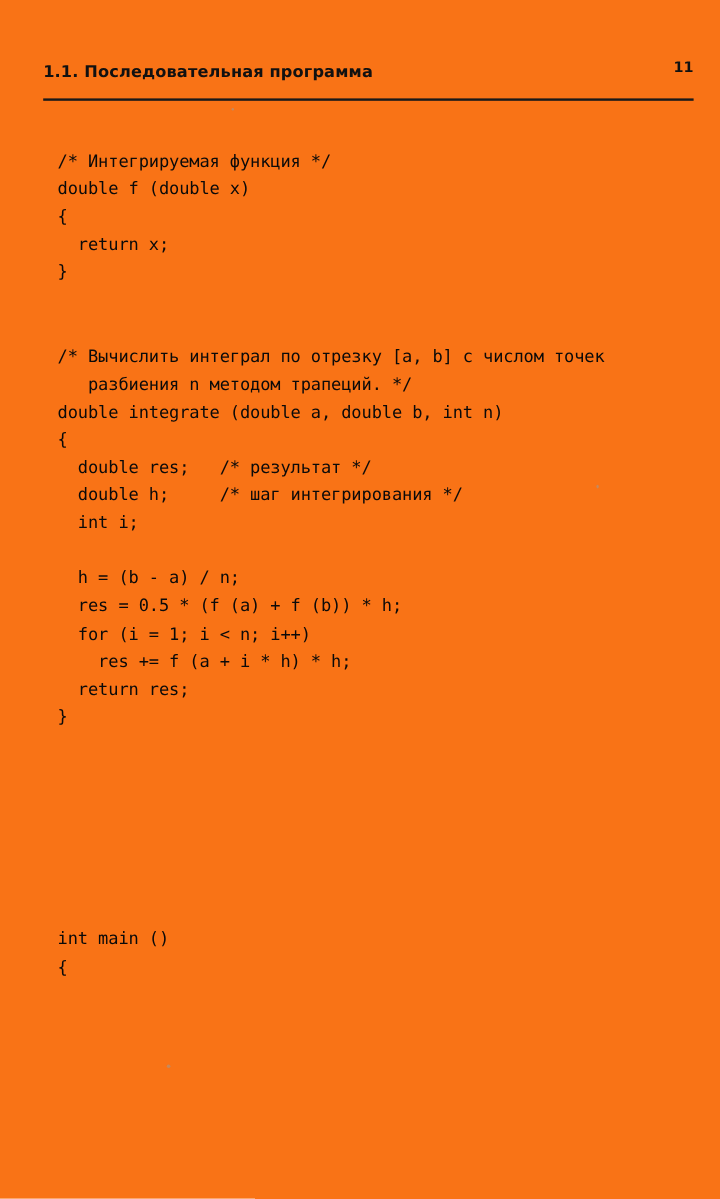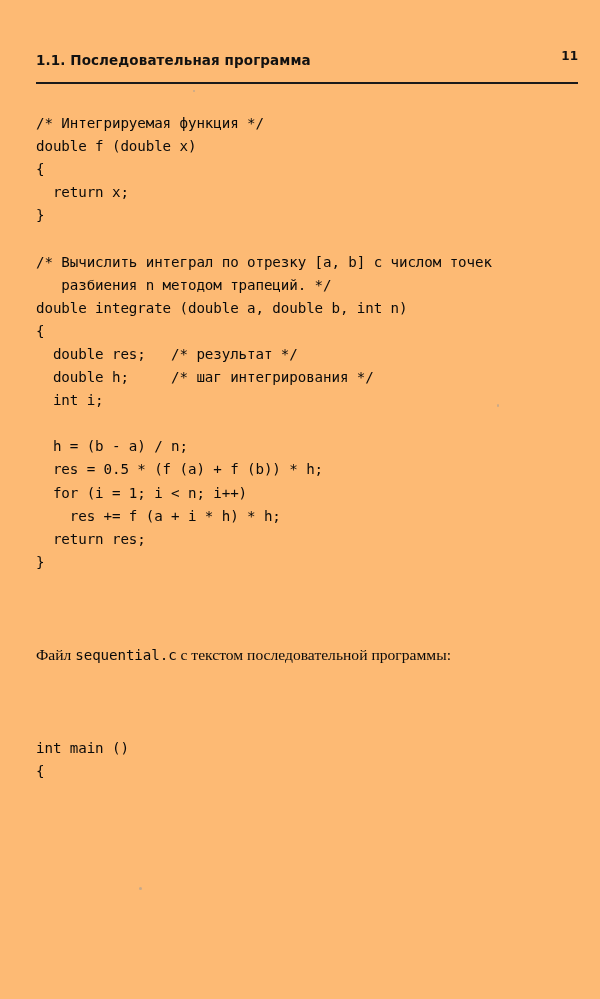--- a/index.html
+++ b/index.html
@@ -17,21 +17,21 @@
     color: #000000;
     -webkit-font-smoothing: antialiased;
   }
 
   .page {
     position: absolute;
     left: 0;
     top: 0;
     width: 600px;
     height: 999px;
-    background: #fdba74;
+    background: #f97316;
   }
 
   
   .runhead {
     position: absolute;
     left: 36px;
     top: 52px;
     width: 542px;
     height: 30px;
   }
@@ -66,21 +66,21 @@
 
   
   .content {
     position: absolute;
     left: 36px;
     top: 112px;
     width: 548px;
   }
 
   pre.code {
-    margin: 0;
+    margin: 12px;
     padding: 0;
     font-family: "DejaVu Sans Mono", "Liberation Mono", monospace;
     font-size: 14.2px;
     line-height: 23.1px;
     letter-spacing: -0.1px;
     color: #0a0a0a;
     white-space: pre;
     font-weight: 400;
   }
 
@@ -146,23 +146,20 @@
 }</pre>
 
     <div class="gap-para"></div>
 
 
     <div class="gap-para"></div>
 
 
     <div class="gap-para"></div>
 
-    <p class="prose">
-      <span>Файл </span><code>sequential.c</code><span> с текстом последовательной программы:</span>
-    </p>
 
     <div class="gap-para"></div>
 
 
     <div class="gap-block"></div>
 
 
     <div class="gap-block"></div>
 
     <pre class="code">int main ()

